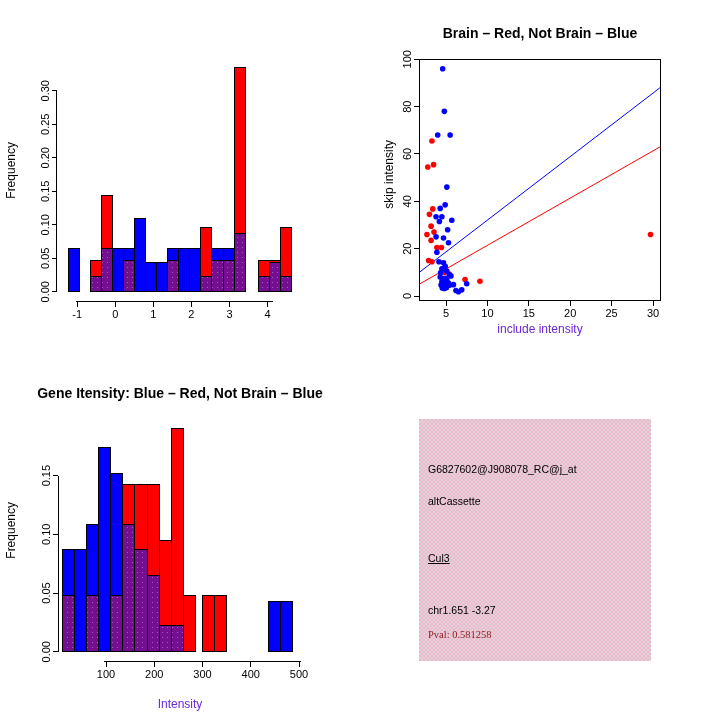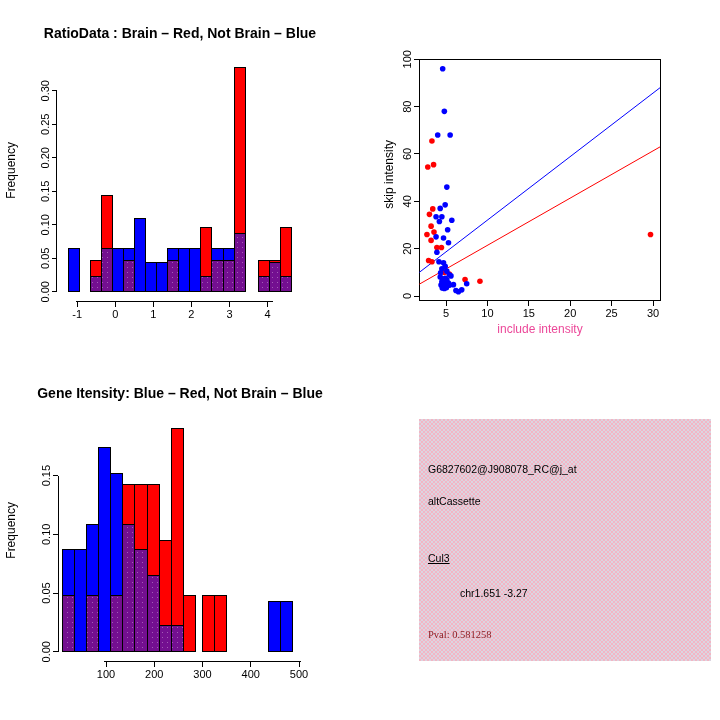--- a/index.html
+++ b/index.html
@@ -3,35 +3,35 @@
 <meta charset="utf-8">
 <style>
   html,body{margin:0;padding:0;background:#ffffff;font-family:"Liberation Sans",sans-serif;}
   .canvas{position:relative;width:720px;height:720px;background:#ffffff;overflow:hidden;}
   .panel{position:absolute;width:360px;height:360px;}
   #panel-1{left:0;top:0;} #panel-2{left:360px;top:0;}
   #panel-3{left:0;top:360px;} #panel-4{left:360px;top:360px;}
   svg.plot{position:absolute;left:0;top:0;}
   .chart-title{position:absolute;top:25px;left:0;right:0;text-align:center;
     font-size:14px;font-weight:bold;color:#000;white-space:nowrap;}
-  .x-label{position:absolute;left:0;right:0;text-align:center;font-size:12px;color:#ec4899;}
+  .x-label{position:absolute;left:0;right:0;text-align:center;font-size:12px;color:#6d28d9;}
   .y-label{position:absolute;font-size:12px;color:#000;writing-mode:vertical-rl;
     transform:rotate(180deg);white-space:nowrap;}
   #panel-1 .x-label{top:338px;} #panel-2 .x-label{top:322px;} #panel-3 .x-label{top:337px;}
   #panel-1 .y-label{left:4px;top:142px;} #panel-2 .y-label{left:22px;top:140px;}
   #panel-3 .y-label{left:4px;top:142px;}
-  #info-box{position:absolute;left:59px;top:59px;width:292px;height:242px;
+  #info-box{position:absolute;left:59px;top:59px;width:232px;height:242px;
     background-color:#f2b6c4;
     background-image:
       linear-gradient(45deg,#dcd4e0 25%,transparent 25%,transparent 75%,#dcd4e0 75%),
       linear-gradient(45deg,#dcd4e0 25%,transparent 25%,transparent 75%,#dcd4e0 75%);
     background-position:0 0,2px 2px;background-size:4px 4px;}
   .info-line{position:absolute;left:9px;font-size:10.5px;color:#000;white-space:pre;}
   #info-line-1{top:44px;} #info-line-2{top:76px;} #info-line-3{top:133px;text-decoration:underline;}
-  #info-line-4{top:168px;padding-left:32px;} #info-line-5{top:210px;}
+  #info-line-4{top:185px;} #info-line-5{top:210px;}
   .pval-line{color:#8b2026;font-family:Liberation Serif, serif;}
 </style>
 </head>
 <body>
 
 <div class="canvas">
 
   <div class="panel" id="panel-1">
     <svg class="plot" id="svg-hist1" width="360" height="360">
         <defs>
@@ -91,21 +91,20 @@
         <rect x="223.0098" y="260.21" width="11.037399999999991" height="31.49000000000001" fill="url(#svg-hist1-dots)" stroke="#000" stroke-width="1" shape-rendering="crispEdges"></rect>
         <rect x="234.0472" y="67.24999999999997" width="11.03740000000002" height="166.16000000000003" fill="#ff0000" stroke="#000" stroke-width="1" shape-rendering="crispEdges"></rect>
         <rect x="234.0472" y="233.41" width="11.03740000000002" height="58.28999999999999" fill="url(#svg-hist1-dots)" stroke="#000" stroke-width="1" shape-rendering="crispEdges"></rect>
         <rect x="258.4056" y="260.21" width="11.037399999999991" height="16.75" fill="#ff0000" stroke="#000" stroke-width="1" shape-rendering="crispEdges"></rect>
         <rect x="258.4056" y="276.96" width="11.037399999999991" height="14.740000000000009" fill="url(#svg-hist1-dots)" stroke="#000" stroke-width="1" shape-rendering="crispEdges"></rect>
         <rect x="269.443" y="260.21" width="11.037399999999991" height="2.680000000000007" fill="#ff0000" stroke="#000" stroke-width="1" shape-rendering="crispEdges"></rect>
         <rect x="269.443" y="262.89" width="11.037399999999991" height="28.810000000000002" fill="url(#svg-hist1-dots)" stroke="#000" stroke-width="1" shape-rendering="crispEdges"></rect>
         <rect x="280.4804" y="227.38" width="10.656800000000032" height="49.579999999999984" fill="#ff0000" stroke="#000" stroke-width="1" shape-rendering="crispEdges"></rect>
         <rect x="280.4804" y="276.96" width="10.656800000000032" height="14.740000000000009" fill="url(#svg-hist1-dots)" stroke="#000" stroke-width="1" shape-rendering="crispEdges"></rect>
       </svg>
-    <div class="chart-title">RatioData : Brain – Red, Not Brain – Blue</div>
     <div class="y-label">Frequency</div>
   </div>
 
   <div class="panel" id="panel-2">
     <svg class="plot" id="svg-scatter" width="360" height="360">
         <rect x="59.3384" y="59.06330000000003" width="240.6996" height="241.9074" fill="none" stroke="#000" shape-rendering="crispEdges"></rect>
         <line x1="86" y1="300.9707" x2="86" y2="305.9707" stroke="#000" shape-rendering="crispEdges"></line>
         <text x="86" y="316.9707" fill="#000" font-size="11" font-family="&quot;Liberation Sans&quot;,sans-serif" text-anchor="middle">5</text>
         <line x1="127.4" y1="300.9707" x2="127.4" y2="305.9707" stroke="#000" shape-rendering="crispEdges"></line>
         <text x="127.4" y="316.9707" fill="#000" font-size="11" font-family="&quot;Liberation Sans&quot;,sans-serif" text-anchor="middle">10</text>
@@ -188,20 +187,21 @@
         <circle cx="89.726" cy="285.1118" r="2.8" fill="#0000ff"></circle>
         <circle cx="82.274" cy="287.9522" r="2.8" fill="#0000ff"></circle>
         <circle cx="84.344" cy="288.4256" r="2.8" fill="#0000ff"></circle>
         <circle cx="86.41399999999999" cy="287.7155" r="2.8" fill="#0000ff"></circle>
         <circle cx="93.452" cy="284.6384" r="2.8" fill="#0000ff"></circle>
         <circle cx="95.936" cy="290.5559" r="2.8" fill="#0000ff"></circle>
         <circle cx="98.41999999999999" cy="291.7394" r="2.8" fill="#0000ff"></circle>
         <circle cx="101.732" cy="289.8458" r="2.8" fill="#0000ff"></circle>
         <circle cx="106.69999999999999" cy="283.6916" r="2.8" fill="#0000ff"></circle>
       </svg>
+    <div class="chart-title">Brain – Red, Not Brain – Blue</div>
     <div class="x-label">include intensity</div>
     <div class="y-label">skip intensity</div>
   </div>
 
   <div class="panel" id="panel-3">
     <svg class="plot" id="svg-hist2" width="360" height="360">
         <defs>
           <pattern id="svg-hist2-dots" width="5" height="5" patternUnits="userSpaceOnUse">
             <rect x="0" y="0" width="5" height="5" fill="#730f90"></rect>
             <rect x="2" y="2" width="1" height="1" fill="#a35cb5"></rect>
@@ -245,20 +245,21 @@
         <rect x="159.075" y="265.872" width="12.0625" height="25.827999999999975" fill="url(#svg-hist2-dots)" stroke="#000" stroke-width="1" shape-rendering="crispEdges"></rect>
         <rect x="171.1375" y="68.63999999999999" width="12.0625" height="197.23200000000003" fill="#ff0000" stroke="#000" stroke-width="1" shape-rendering="crispEdges"></rect>
         <rect x="171.1375" y="265.872" width="12.0625" height="25.827999999999975" fill="url(#svg-hist2-dots)" stroke="#000" stroke-width="1" shape-rendering="crispEdges"></rect>
         <rect x="183.2" y="235.34799999999998" width="12.0625" height="56.352000000000004" fill="#ff0000" stroke="#000" stroke-width="1" shape-rendering="crispEdges"></rect>
         <rect x="202.5" y="235.34799999999998" width="12.0625" height="56.352000000000004" fill="#ff0000" stroke="#000" stroke-width="1" shape-rendering="crispEdges"></rect>
         <rect x="214.5625" y="235.34799999999998" width="12.0625" height="56.352000000000004" fill="#ff0000" stroke="#000" stroke-width="1" shape-rendering="crispEdges"></rect>
         <rect x="268.84375" y="241.218" width="12.0625" height="50.482" fill="#0000ff" stroke="#000" stroke-width="1" shape-rendering="crispEdges"></rect>
         <rect x="280.90625" y="241.218" width="12.0625" height="50.482" fill="#0000ff" stroke="#000" stroke-width="1" shape-rendering="crispEdges"></rect>
       </svg>
     <div class="chart-title">Gene Itensity: Blue – Red, Not Brain – Blue</div>
+    <div class="x-label">Intensity</div>
     <div class="y-label">Frequency</div>
   </div>
 
   <div class="panel" id="panel-4">
     <div id="info-box">
       <div class="info-line" id="info-line-1">G6827602@J908078_RC@j_at</div>
       <div class="info-line" id="info-line-2">altCassette</div>
       <div class="info-line" id="info-line-3">Cul3</div>
       <div class="info-line" id="info-line-4">chr1.651 -3.27</div>
       <div class="info-line pval-line" id="info-line-5">Pval: 0.581258</div>

